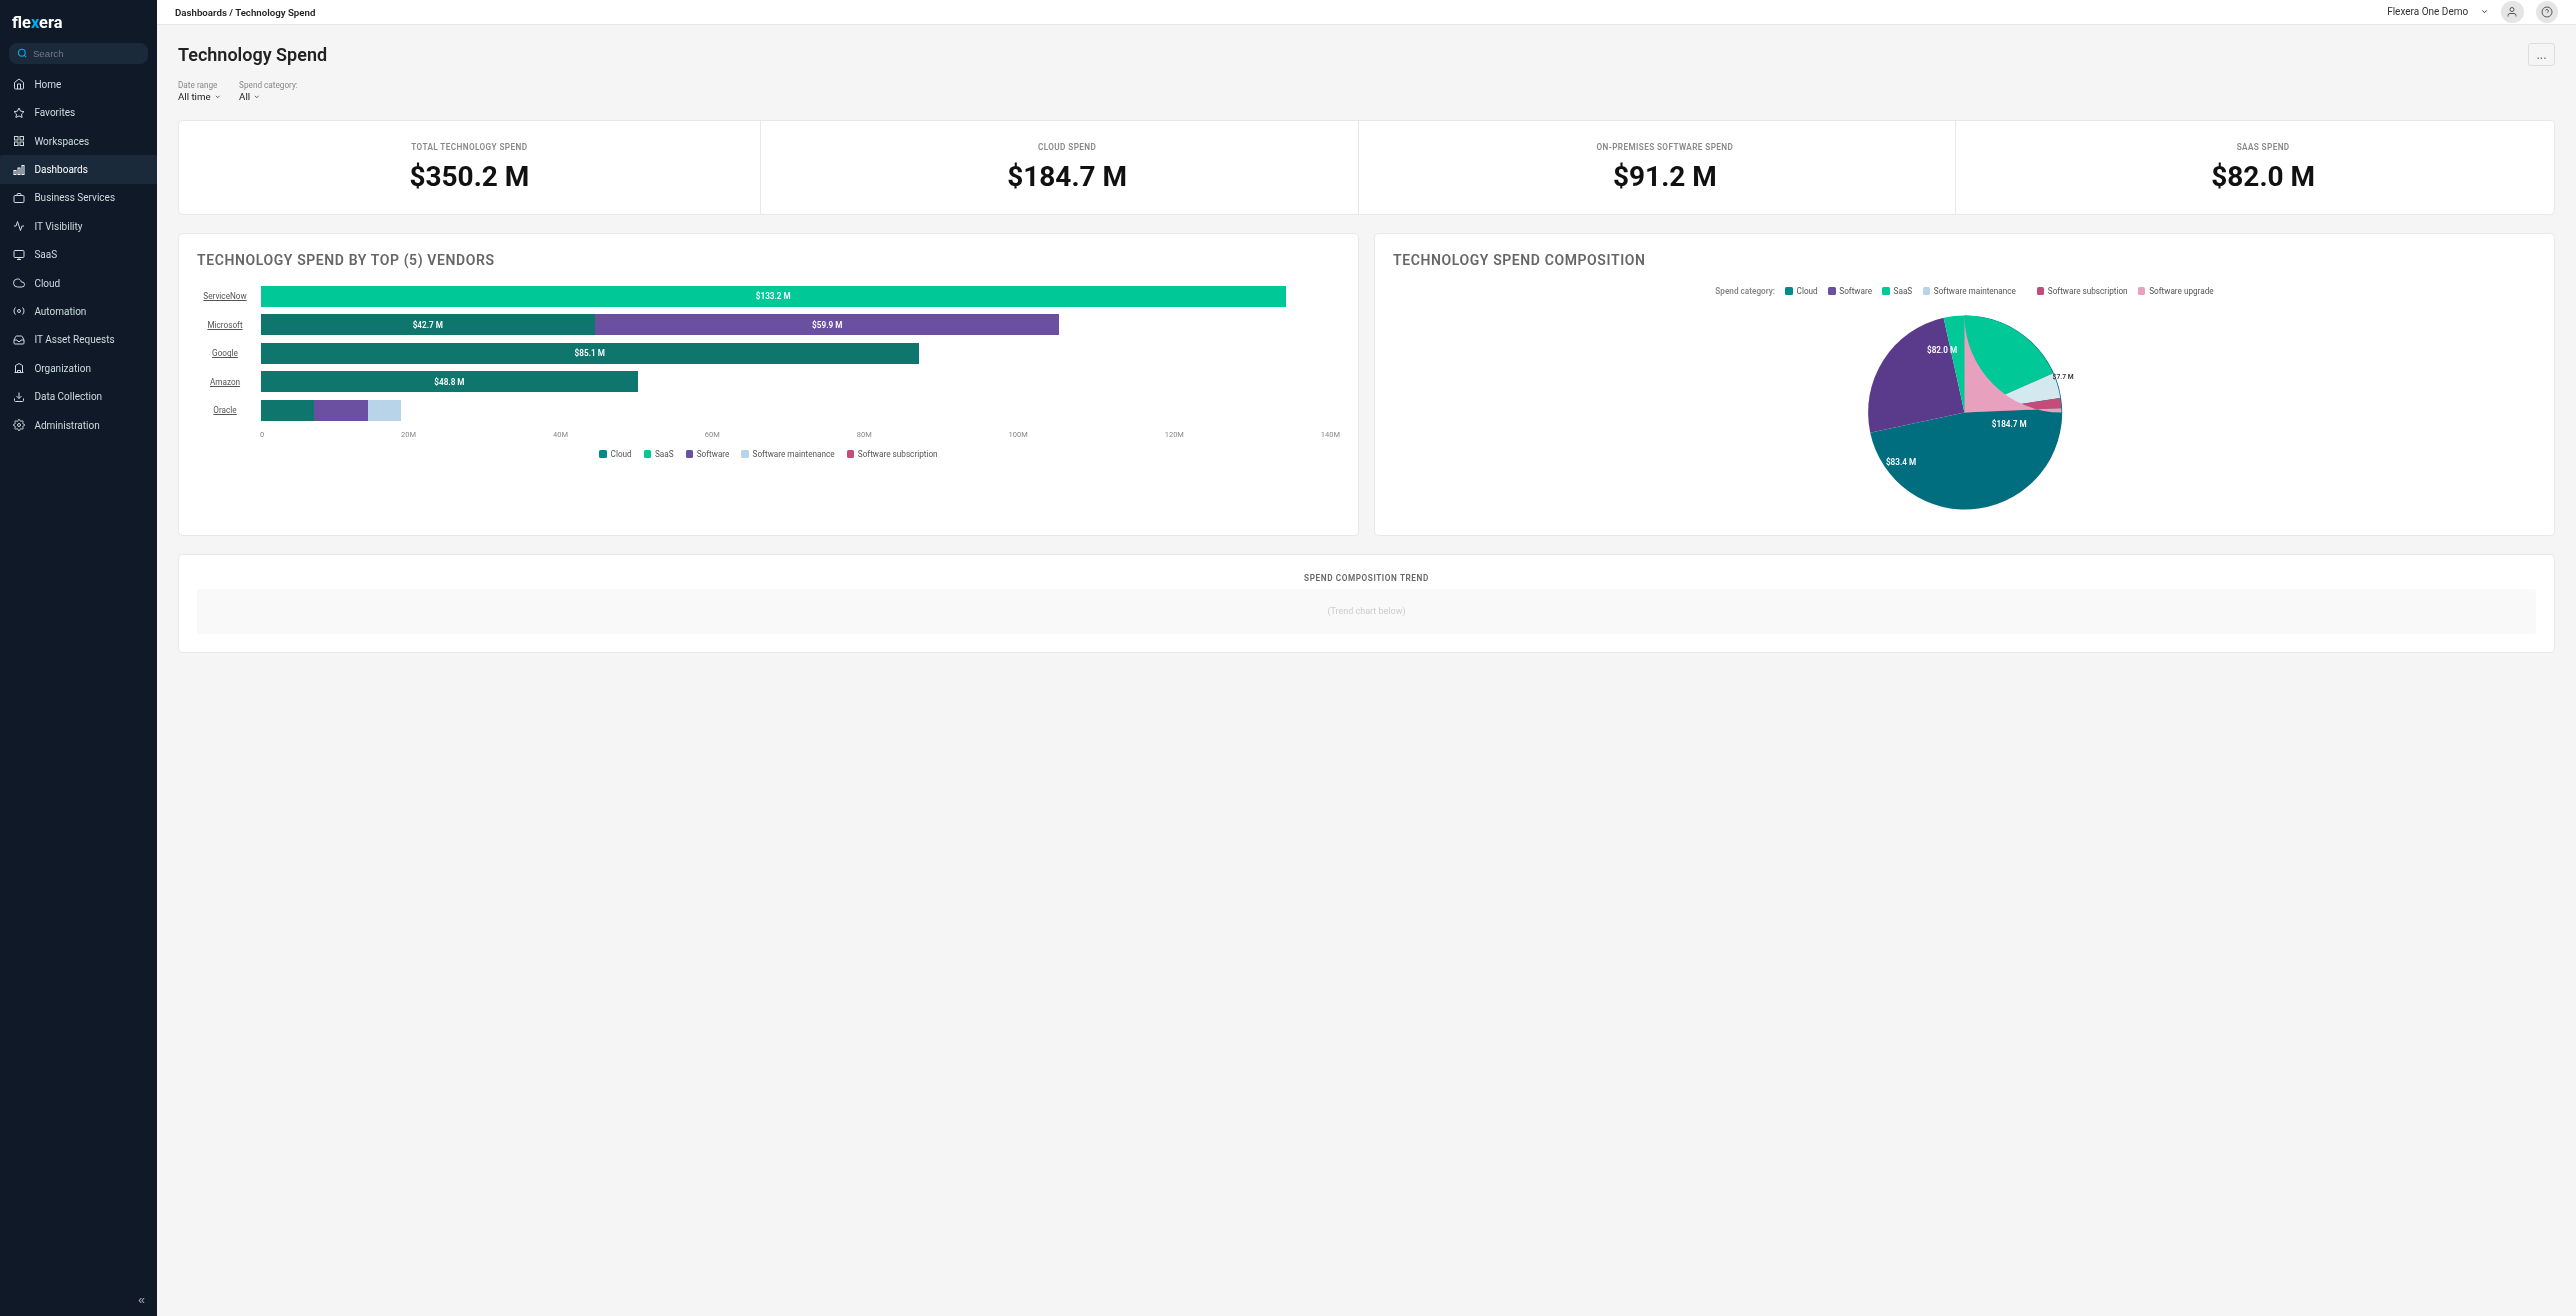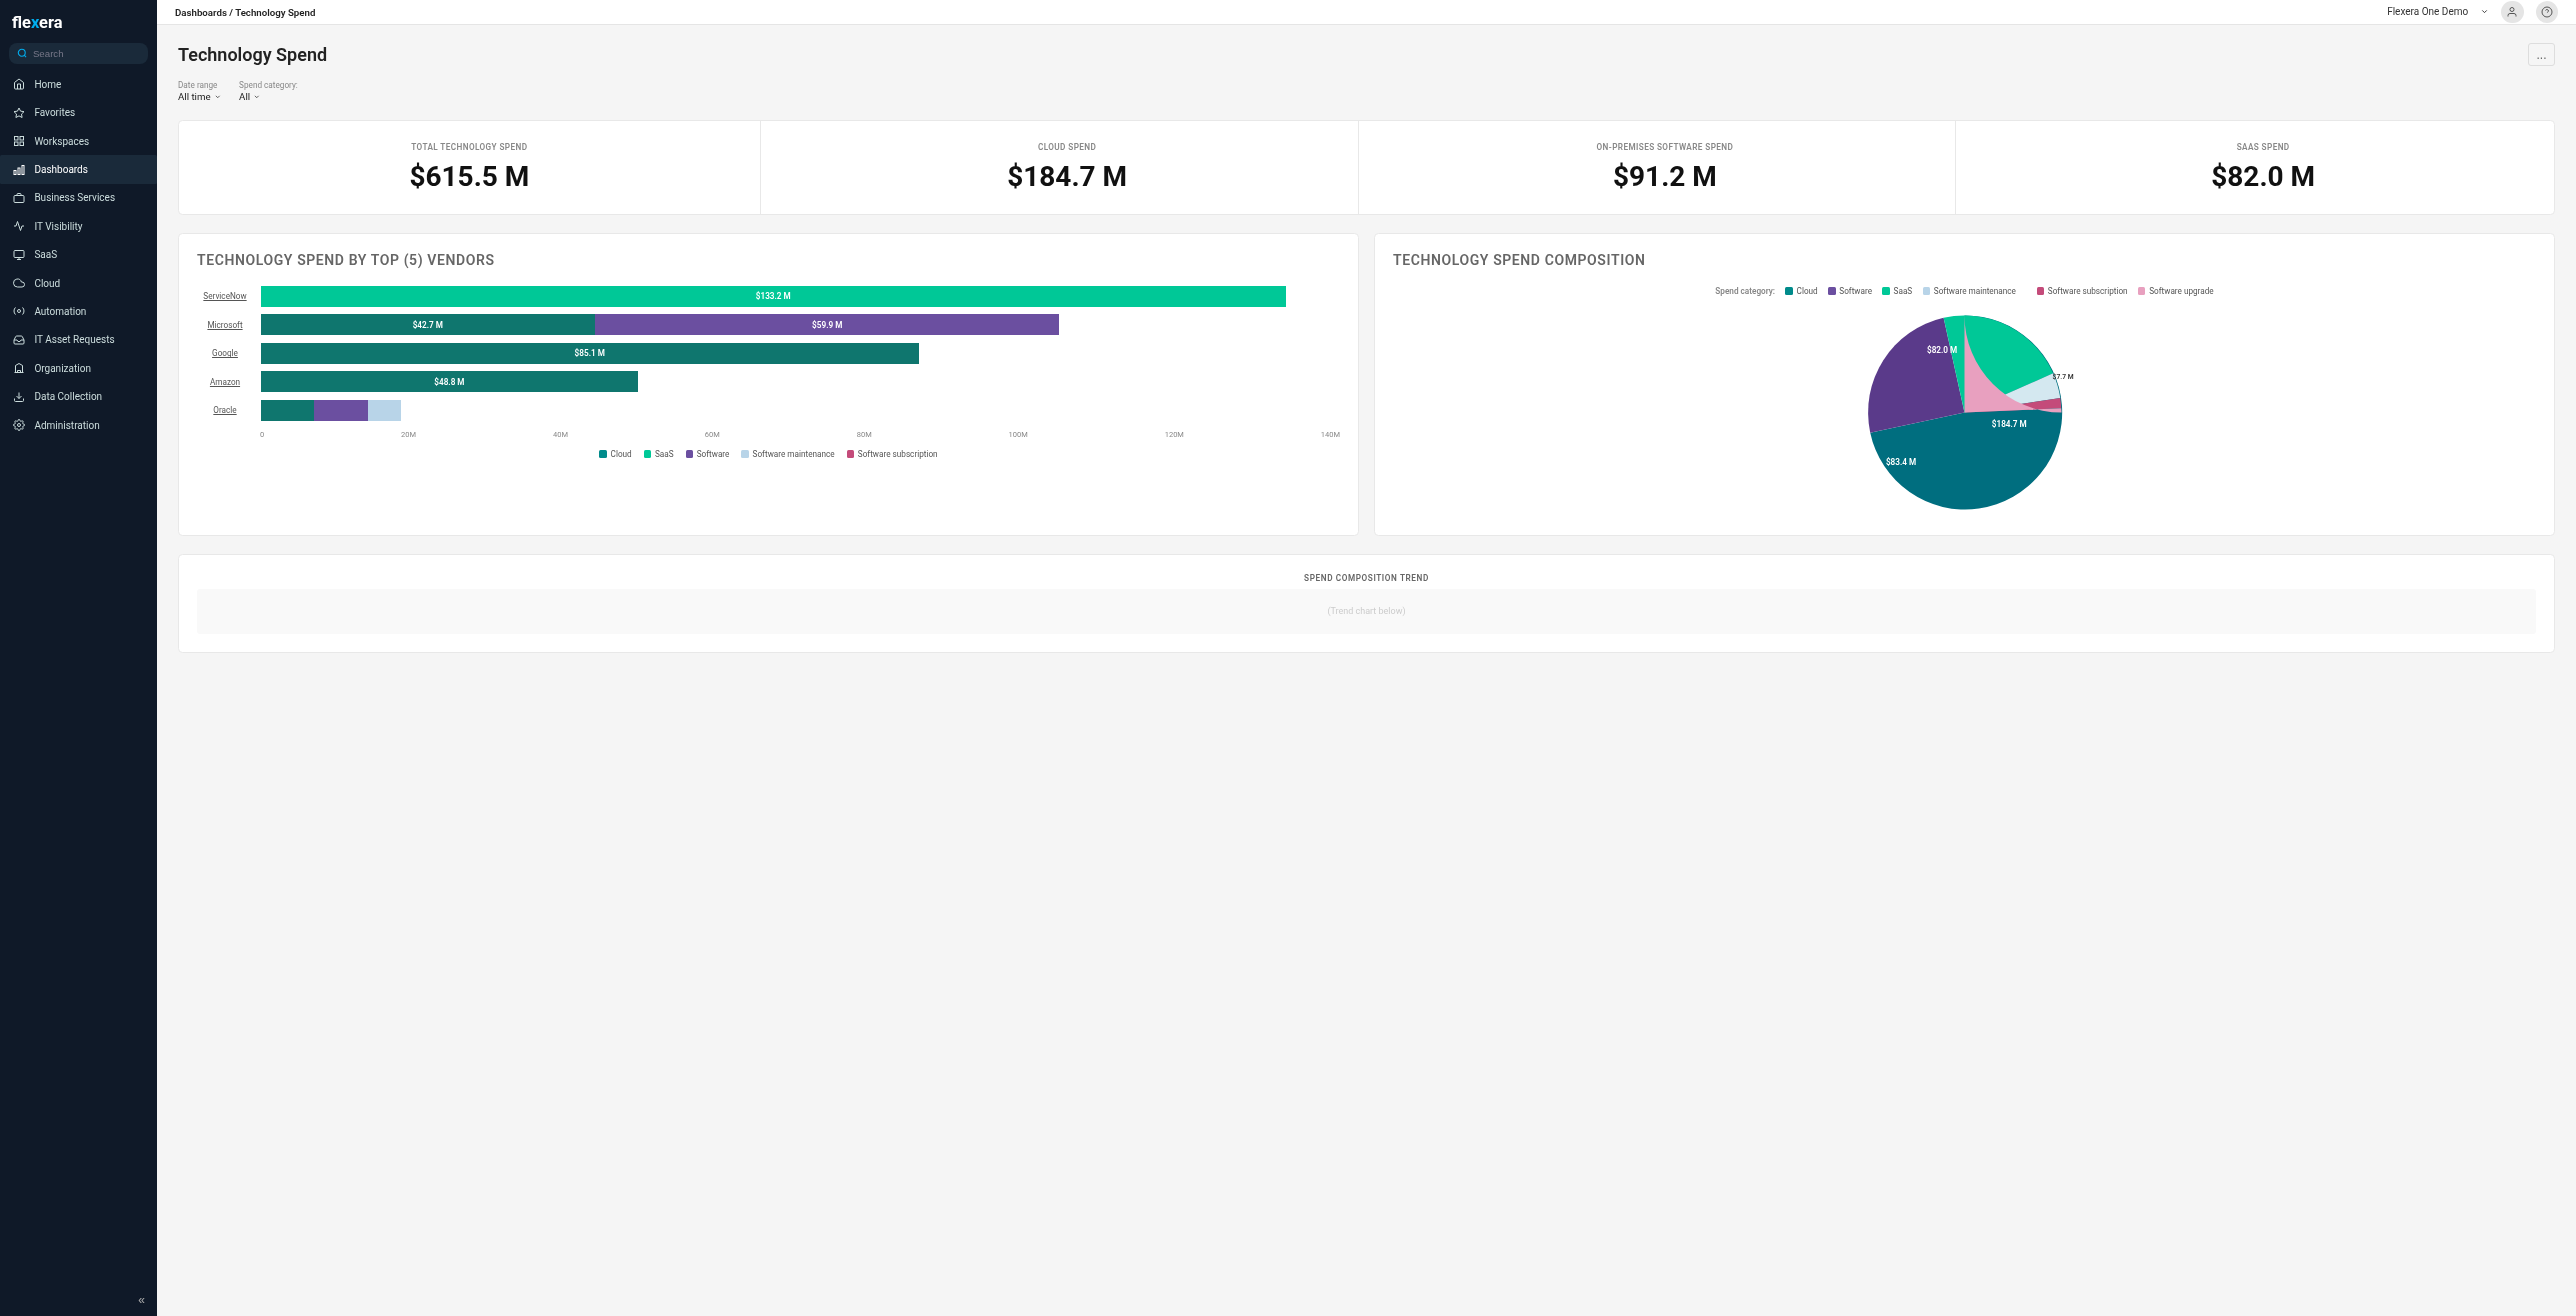--- a/index.html
+++ b/index.html
@@ -541,21 +541,21 @@
           <svg width="7.5" height="7.5" viewBox="0 0 24 24" fill="none" stroke="#333" stroke-width="2.5">
               <polyline points="6 9 12 15 18 9"></polyline>
             </svg>
         </div>
       </div>
     </div>
 
     <div class="kpi-row">
       <div class="kpi-card">
         <div class="kpi-label">TOTAL TECHNOLOGY SPEND</div>
-        <div class="kpi-value">$615.5 M</div>
+        <div class="kpi-value">$350.2 M</div>
       </div>
       <div class="kpi-card">
         <div class="kpi-label">CLOUD SPEND</div>
         <div class="kpi-value">$184.7 M</div>
       </div>
       <div class="kpi-card">
         <div class="kpi-label">ON-PREMISES SOFTWARE SPEND</div>
         <div class="kpi-value">$91.2 M</div>
       </div>
       <div class="kpi-card">

